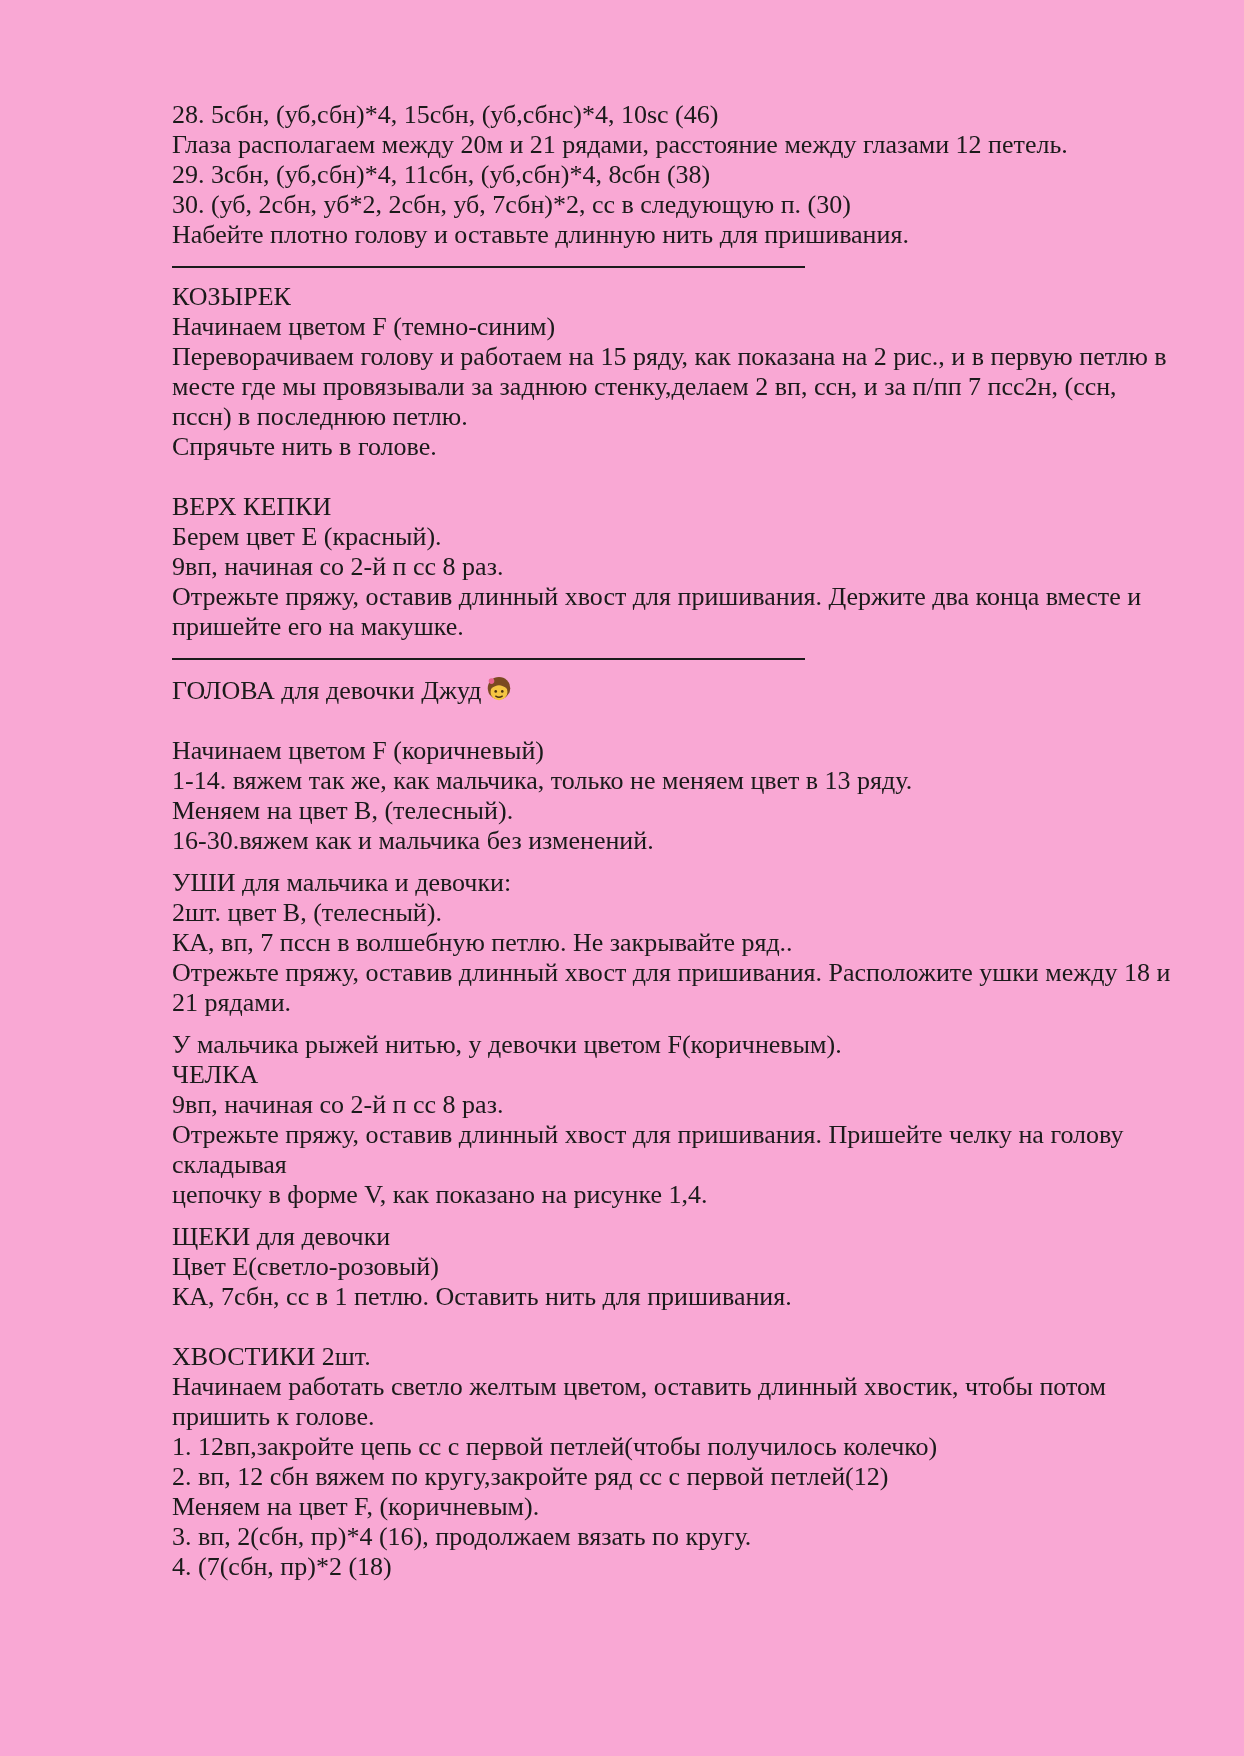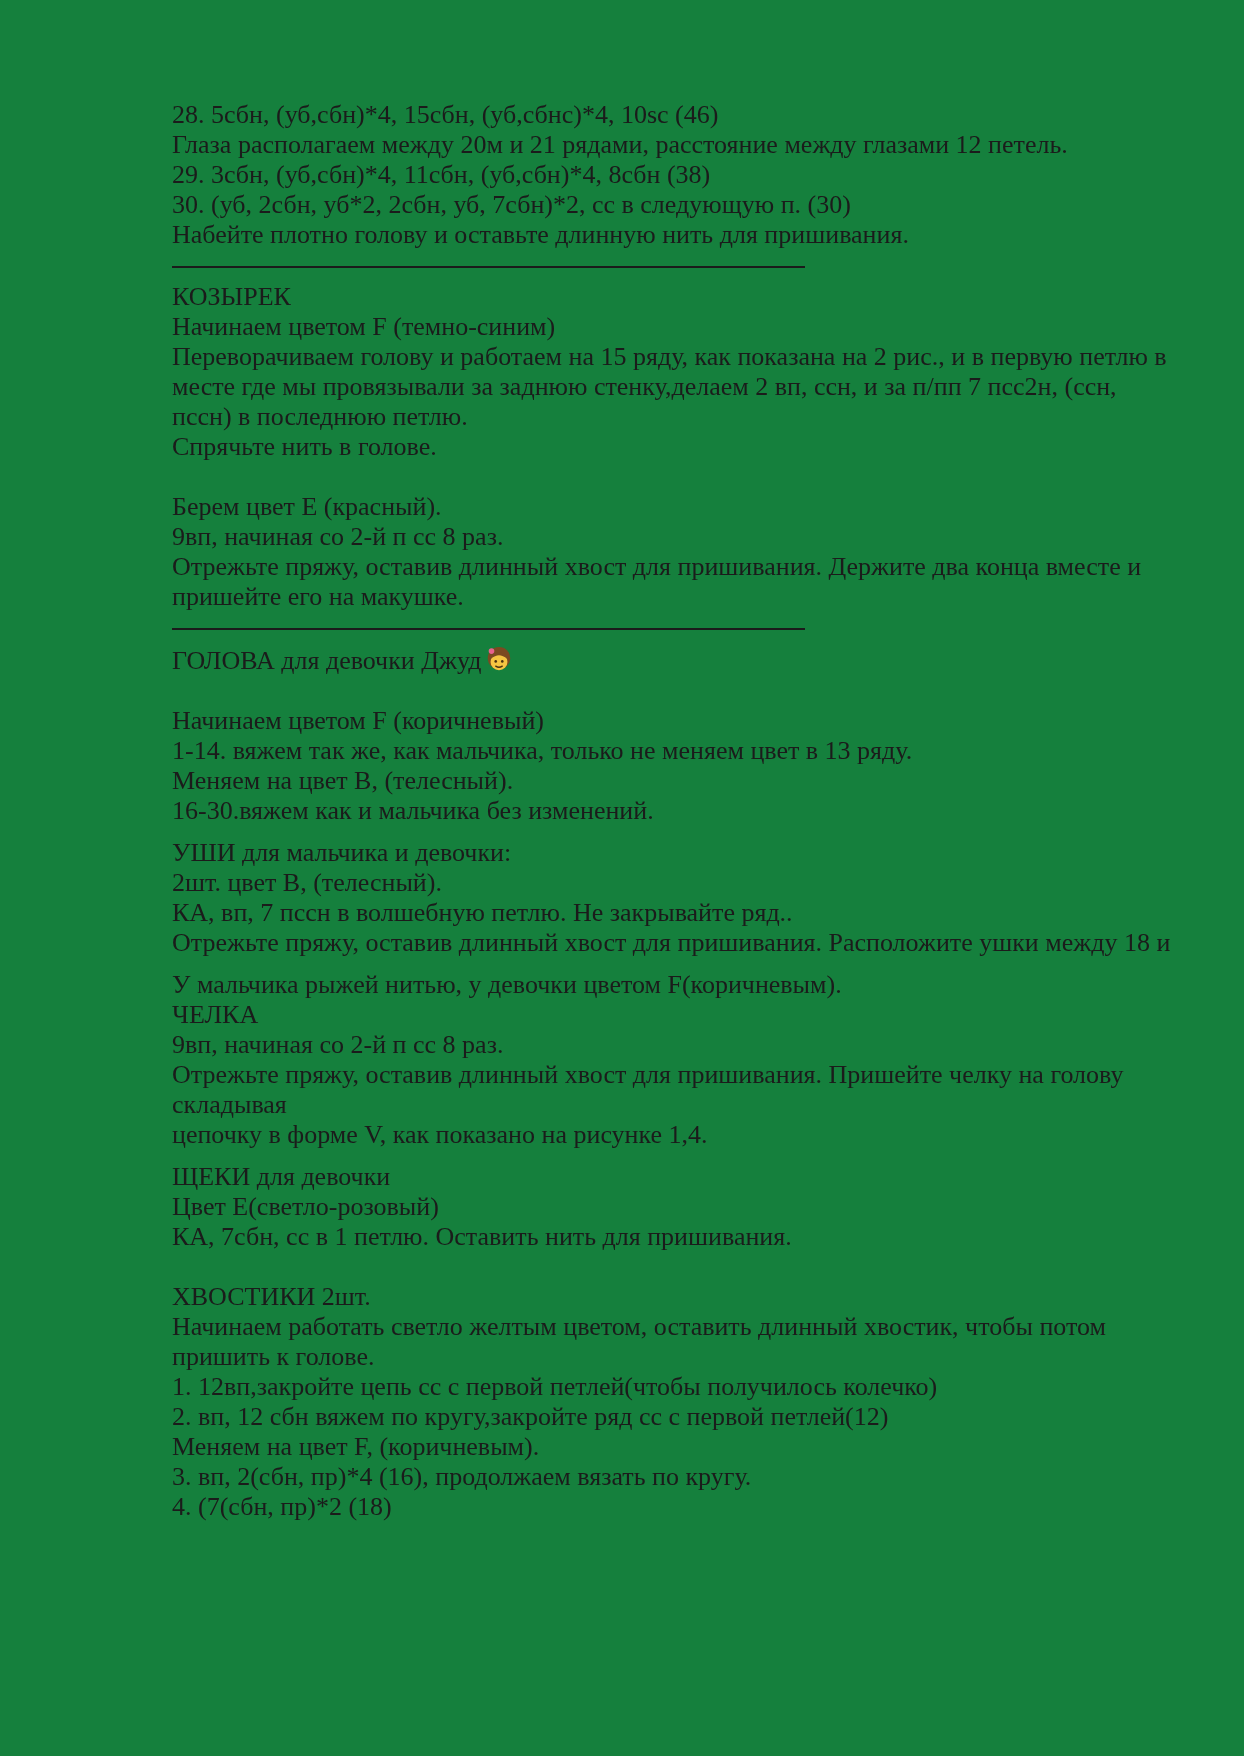--- a/index.html
+++ b/index.html
@@ -1,20 +1,20 @@
 <!DOCTYPE html>
 <html><head>
 <meta charset="utf-8">
 <style>
   html, body { margin: 0; padding: 0; background: #ffffff; }
   .page {
     position: relative;
     width: 1244px;
     height: 1756px;
-    background: #15803d;
+    background: #f9a8d4;
     font-family: "Liberation Serif", "DejaVu Serif", serif;
     font-size: 26px;
     line-height: 30px;
     color: #1b1b1b;
     box-sizing: border-box;
     padding: 100px 80px 0 172px;
     overflow: hidden;
   }
   .line { white-space: nowrap; height: 30px; }
   .blank { height: 30px; }
@@ -48,20 +48,21 @@
     <div class="line">Начинаем цветом F (темно-синим)</div>
     <div class="line">Переворачиваем голову и работаем на 15 ряду, как показана на 2 рис., и в первую петлю в</div>
     <div class="line">месте где мы провязывали за заднюю стенку,делаем 2 вп, ссн, и за п/пп 7 псс2н, (ссн,</div>
     <div class="line">пссн) в последнюю петлю.</div>
     <div class="line">Спрячьте нить в голове.</div>
   </div>
 
   <div class="blank"></div>
 
   <div>
+    <div class="line">ВЕРХ КЕПКИ</div>
     <div class="line">Берем цвет E (красный).</div>
     <div class="line">9вп, начиная со 2-й п сс 8 раз.</div>
     <div class="line">Отрежьте пряжу, оставив длинный хвост для пришивания. Держите два конца вместе и</div>
     <div class="line">пришейте его на макушке.</div>
   </div>
 
   <div class="divider"></div>
 
   <div>
     <div class="heading-line">
@@ -82,20 +83,21 @@
     <div class="line">16-30.вяжем как и мальчика без изменений.</div>
   </div>
 
   <div class="gap-small"></div>
 
   <div>
     <div class="line">УШИ для мальчика и девочки:</div>
     <div class="line">2шт. цвет B, (телесный).</div>
     <div class="line">КА, вп, 7 пссн в волшебную петлю. Не закрывайте ряд..</div>
     <div class="line">Отрежьте пряжу, оставив длинный хвост для пришивания. Расположите ушки между 18 и</div>
+    <div class="line">21 рядами.</div>
   </div>
 
   <div class="gap-small"></div>
 
   <div>
     <div class="line">У мальчика рыжей нитью, у девочки цветом F(коричневым).</div>
     <div class="line">ЧЕЛКА</div>
     <div class="line">9вп, начиная со 2-й п сс 8 раз.</div>
     <div class="line">Отрежьте пряжу, оставив длинный хвост для пришивания. Пришейте челку на голову</div>
     <div class="line">складывая</div>

